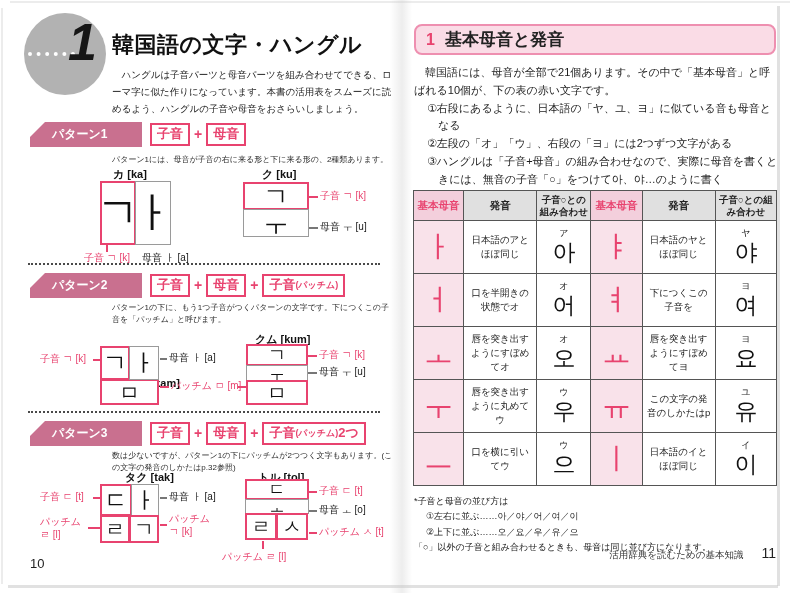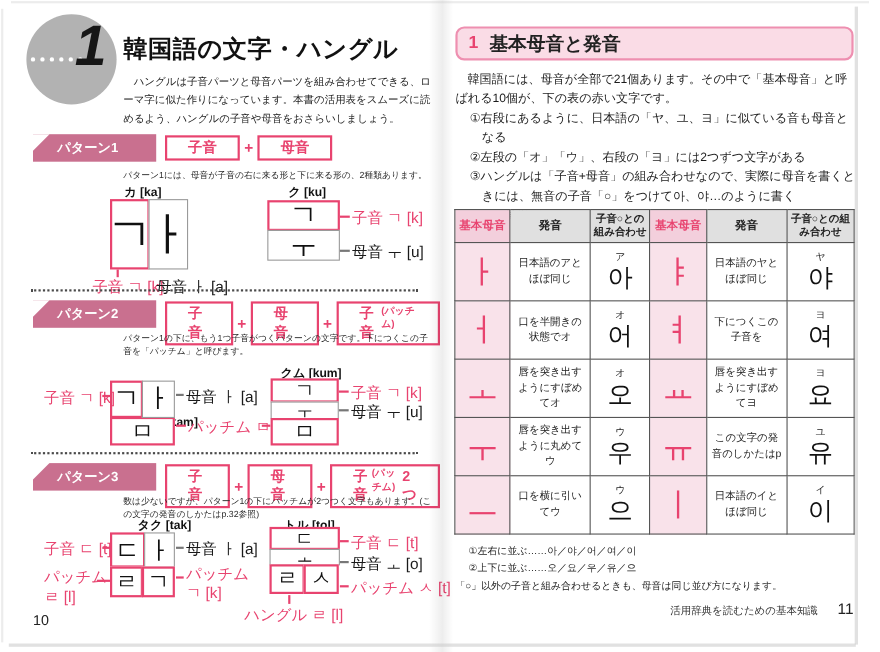--- a/index.html
+++ b/index.html
@@ -17,31 +17,31 @@
   .unit-circle{position:absolute;left:24px;top:13px;width:82px;height:82px;border-radius:50%;background:#b2b2b2;}
   .unit-dots{position:absolute;left:28px;top:52px;width:47px;border-top:4px dotted #fff;}
   .unit-num{position:absolute;left:68px;top:16px;font-size:52px;font-weight:bold;font-style:italic;color:#161616;line-height:1;}
   .page-title{position:absolute;left:112px;top:30px;font-size:22px;font-weight:bold;color:#111;letter-spacing:.5px;}
   .intro{position:absolute;left:112px;top:66px;width:282px;font-size:9.5px;line-height:1.8;text-indent:1em;color:#1c1c1c;}
   .badge{position:absolute;width:112px;height:25px;background:#c9708f;color:#fff;font-size:12px;font-weight:bold;
     display:flex;align-items:center;padding-left:22px;}
   .fold{position:absolute;left:0;top:0;width:0;height:0;border-top:15px solid #fff;border-right:15px solid transparent;}
   .formula{position:absolute;display:flex;align-items:center;gap:4px;}
   .fbox{border:2px solid #e8436f;color:#e8436f;font-weight:bold;font-size:13px;background:#fff;
-    padding:1px 19px;line-height:1.3;display:flex;align-items:flex-start;}
+    padding:1px 5px;line-height:1.3;display:flex;align-items:center;}
   .fsmall{font-size:9px;font-weight:bold;}
   .fplus{color:#e8436f;font-weight:bold;font-size:14px;}
   .pnote{position:absolute;font-size:8px;line-height:1.55;color:#2a2a2a;width:284px;}
   .nowrap{white-space:nowrap;}
   .sep{position:absolute;left:28px;width:352px;border-top:2px dotted #4a4a4a;}
   .reading{position:absolute;font-size:11px;color:#111;font-weight:bold;}
   .jbox{display:flex;align-items:center;justify-content:center;background:#fff;overflow:hidden;line-height:1;color:#101010;}
   .bpink{border:2px solid #e8436f;}
   .bgray{border:1.5px solid #9a9a9a;}
-  .lbl{position:absolute;font-size:14px;white-space:nowrap;line-height:1.25;}
+  .lbl{position:absolute;font-size:10px;white-space:nowrap;line-height:1.25;}
   .lpink{color:#e8436f;}
   .lblack{color:#1a1a1a;}
   .conn{position:absolute;height:1.5px;}
   .cpink{background:#e8436f;}
   .cgray{background:#777;}
   .vconn{position:absolute;width:1.5px;}
   .pgnum{position:absolute;font-size:13px;color:#222;}
   
   .sec-header{position:absolute;left:14px;top:24px;width:362px;height:31px;background:#fadce6;border:2px solid #ee8fb0;
     border-radius:8px;display:flex;align-items:center;gap:10px;padding-left:10px;}
@@ -218,21 +218,21 @@
         <div class="jbox bpink" style="width:32px;height:27px;font-size:19px;margin-left:-1px;">ㅅ</div>
       </div>
     </div>
     <div class="conn cpink" style="left:309px;top:491px;width:8px;"></div>
     <div class="lbl lpink" style="left:319px;top:485px;">子音 ㄷ [t]</div>
     <div class="conn cgray" style="left:309px;top:510px;width:8px;"></div>
     <div class="lbl lblack" style="left:319px;top:504px;">母音 ㅗ [o]</div>
     <div class="conn cpink" style="left:309px;top:532px;width:8px;"></div>
     <div class="lbl lpink" style="left:319px;top:526px;">パッチム ㅅ [t]</div>
     <div class="vconn cpink" style="left:262px;top:541px;height:8px;"></div>
-    <div class="lbl lpink" style="left:222px;top:551px;">ハングル ㄹ [l]</div>
+    <div class="lbl lpink" style="left:222px;top:551px;">パッチム ㄹ [l]</div>
 
     <div class="pgnum" style="left:30px;top:556px;">10</div>
   </div>
 
   <div class="page" style="left:400px;">
 
     <div class="sec-header">
       <span class="sec-num">1</span>
       <span class="sec-title">基本母音と発音</span>
     </div>
@@ -330,20 +330,21 @@
         <td class="dcell">日本語のイとほぼ同じ</td>
         <td>
               <div class="kana">イ</div>
               <div class="hang">이</div>
             </td>
       </tr>
     </tbody>
       </table>
 
     <div class="footnote">
+      <div>*子音と母音の並び方は</div>
       <div class="fn-ind">①左右に並ぶ……아／야／어／여／이</div>
       <div class="fn-ind">②上下に並ぶ……오／요／우／유／으</div>
       <div>「○」以外の子音と組み合わせるときも、母音は同じ並び方になります。</div>
     </div>
 
     <div class="rfooter">
       <span class="ft">活用辞典を読むための基本知識</span>
       <span class="fp">11</span>
     </div>
   </div>

